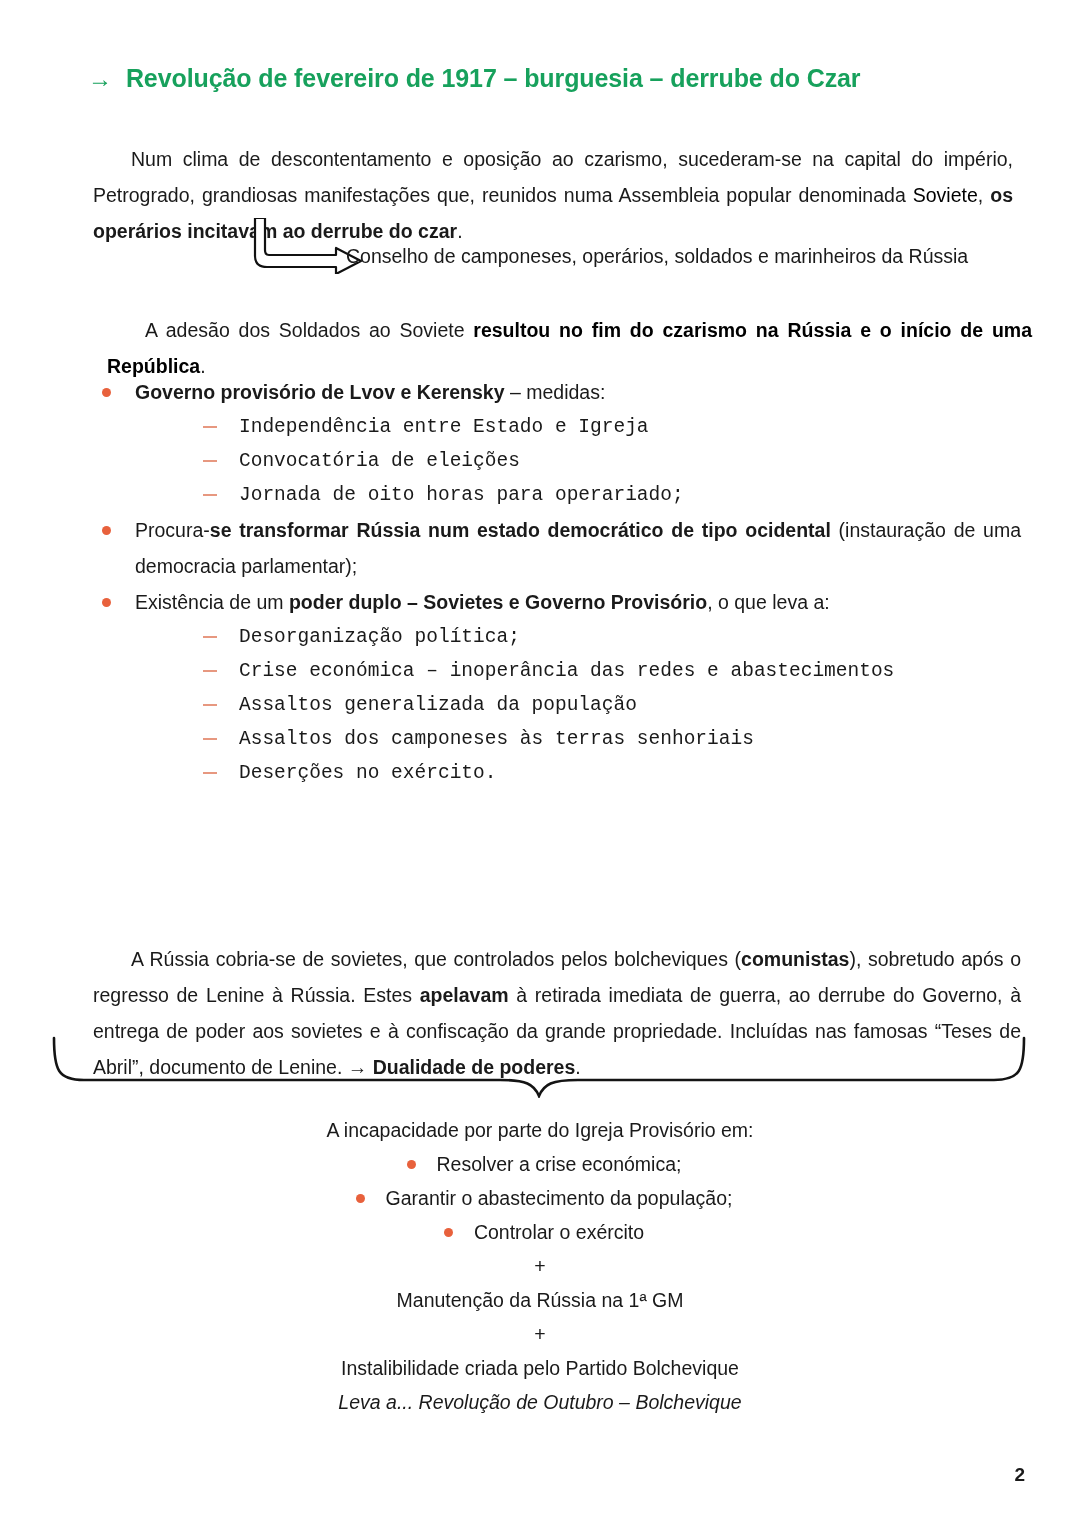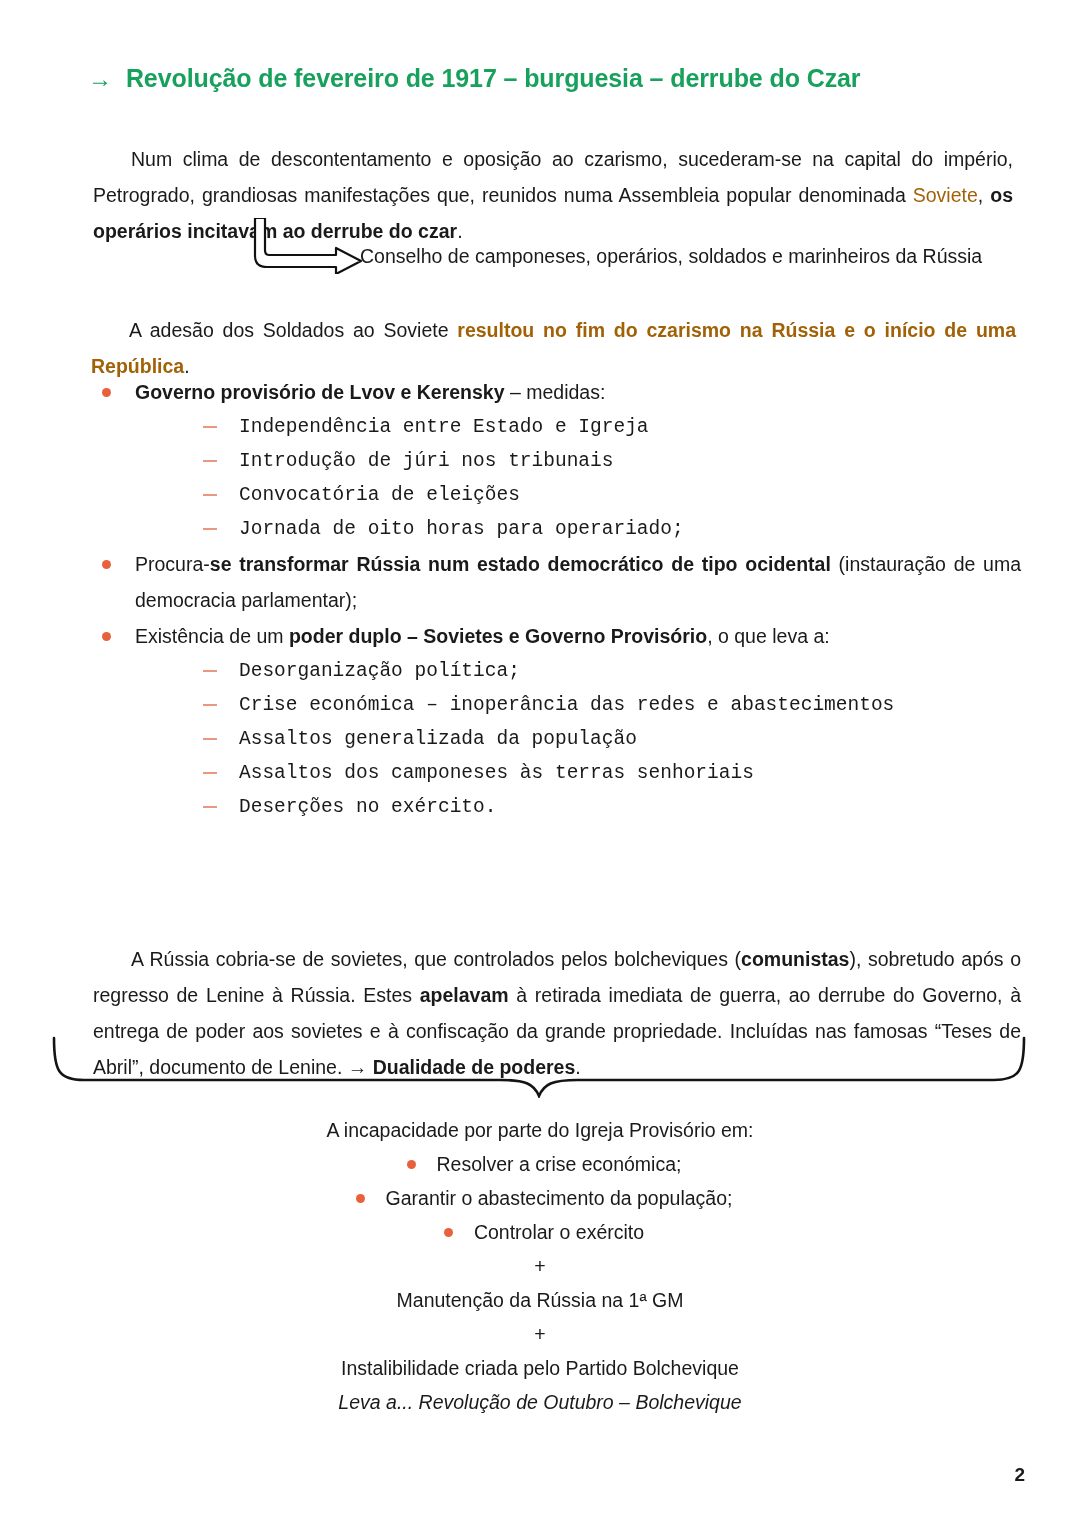--- a/index.html
+++ b/index.html
@@ -42,49 +42,49 @@
   .para {
     position: absolute;
     font-size: 19.5px;
     line-height: 36px;
     text-align: justify;
     color: #1a1a1a;
   }
   .para.first-indent {
     text-indent: 38px;
   }
-  .orange { color: #a16207; }
+  .orange { color: #000000; }
   .b { font-weight: bold; }
 
   
   #para-intro {
     left: 93px;
     top: 121px;
     width: 920px;
   }
   
   #para-adesao {
-    left: 91px;
+    left: 107px;
     top: 292px;
     width: 925px;
   }
 
   
   .elbow-arrow {
     position: absolute;
     left: 252px;
     top: 218px;
     width: 112px;
     height: 56px;
   }
 
   
   #soviete-caption {
     position: absolute;
-    left: 360px;
+    left: 346px;
     top: 241px;
     width: 680px;
     font-size: 19.5px;
     line-height: 30px;
     white-space: nowrap;
   }
 
   
   .bullet-list {
     position: absolute;
@@ -225,21 +225,20 @@
     <li class="bullet-item">
       <span class="dot"></span>
       <span class="txt"><span class="b">Governo provisório de Lvov e Kerensky</span><span> – medidas:</span></span>
       <ul class="sub-list">
         <li class="sub-item">
             <span class="dash"></span>
             <span class="stxt">Independência entre Estado e Igreja</span>
           </li>
         <li class="sub-item">
             <span class="dash"></span>
-            <span class="stxt">Introdução de júri nos tribunais</span>
           </li>
         <li class="sub-item">
             <span class="dash"></span>
             <span class="stxt">Convocatória de eleições</span>
           </li>
         <li class="sub-item">
             <span class="dash"></span>
             <span class="stxt">Jornada de oito horas para operariado;</span>
           </li>
       </ul>

